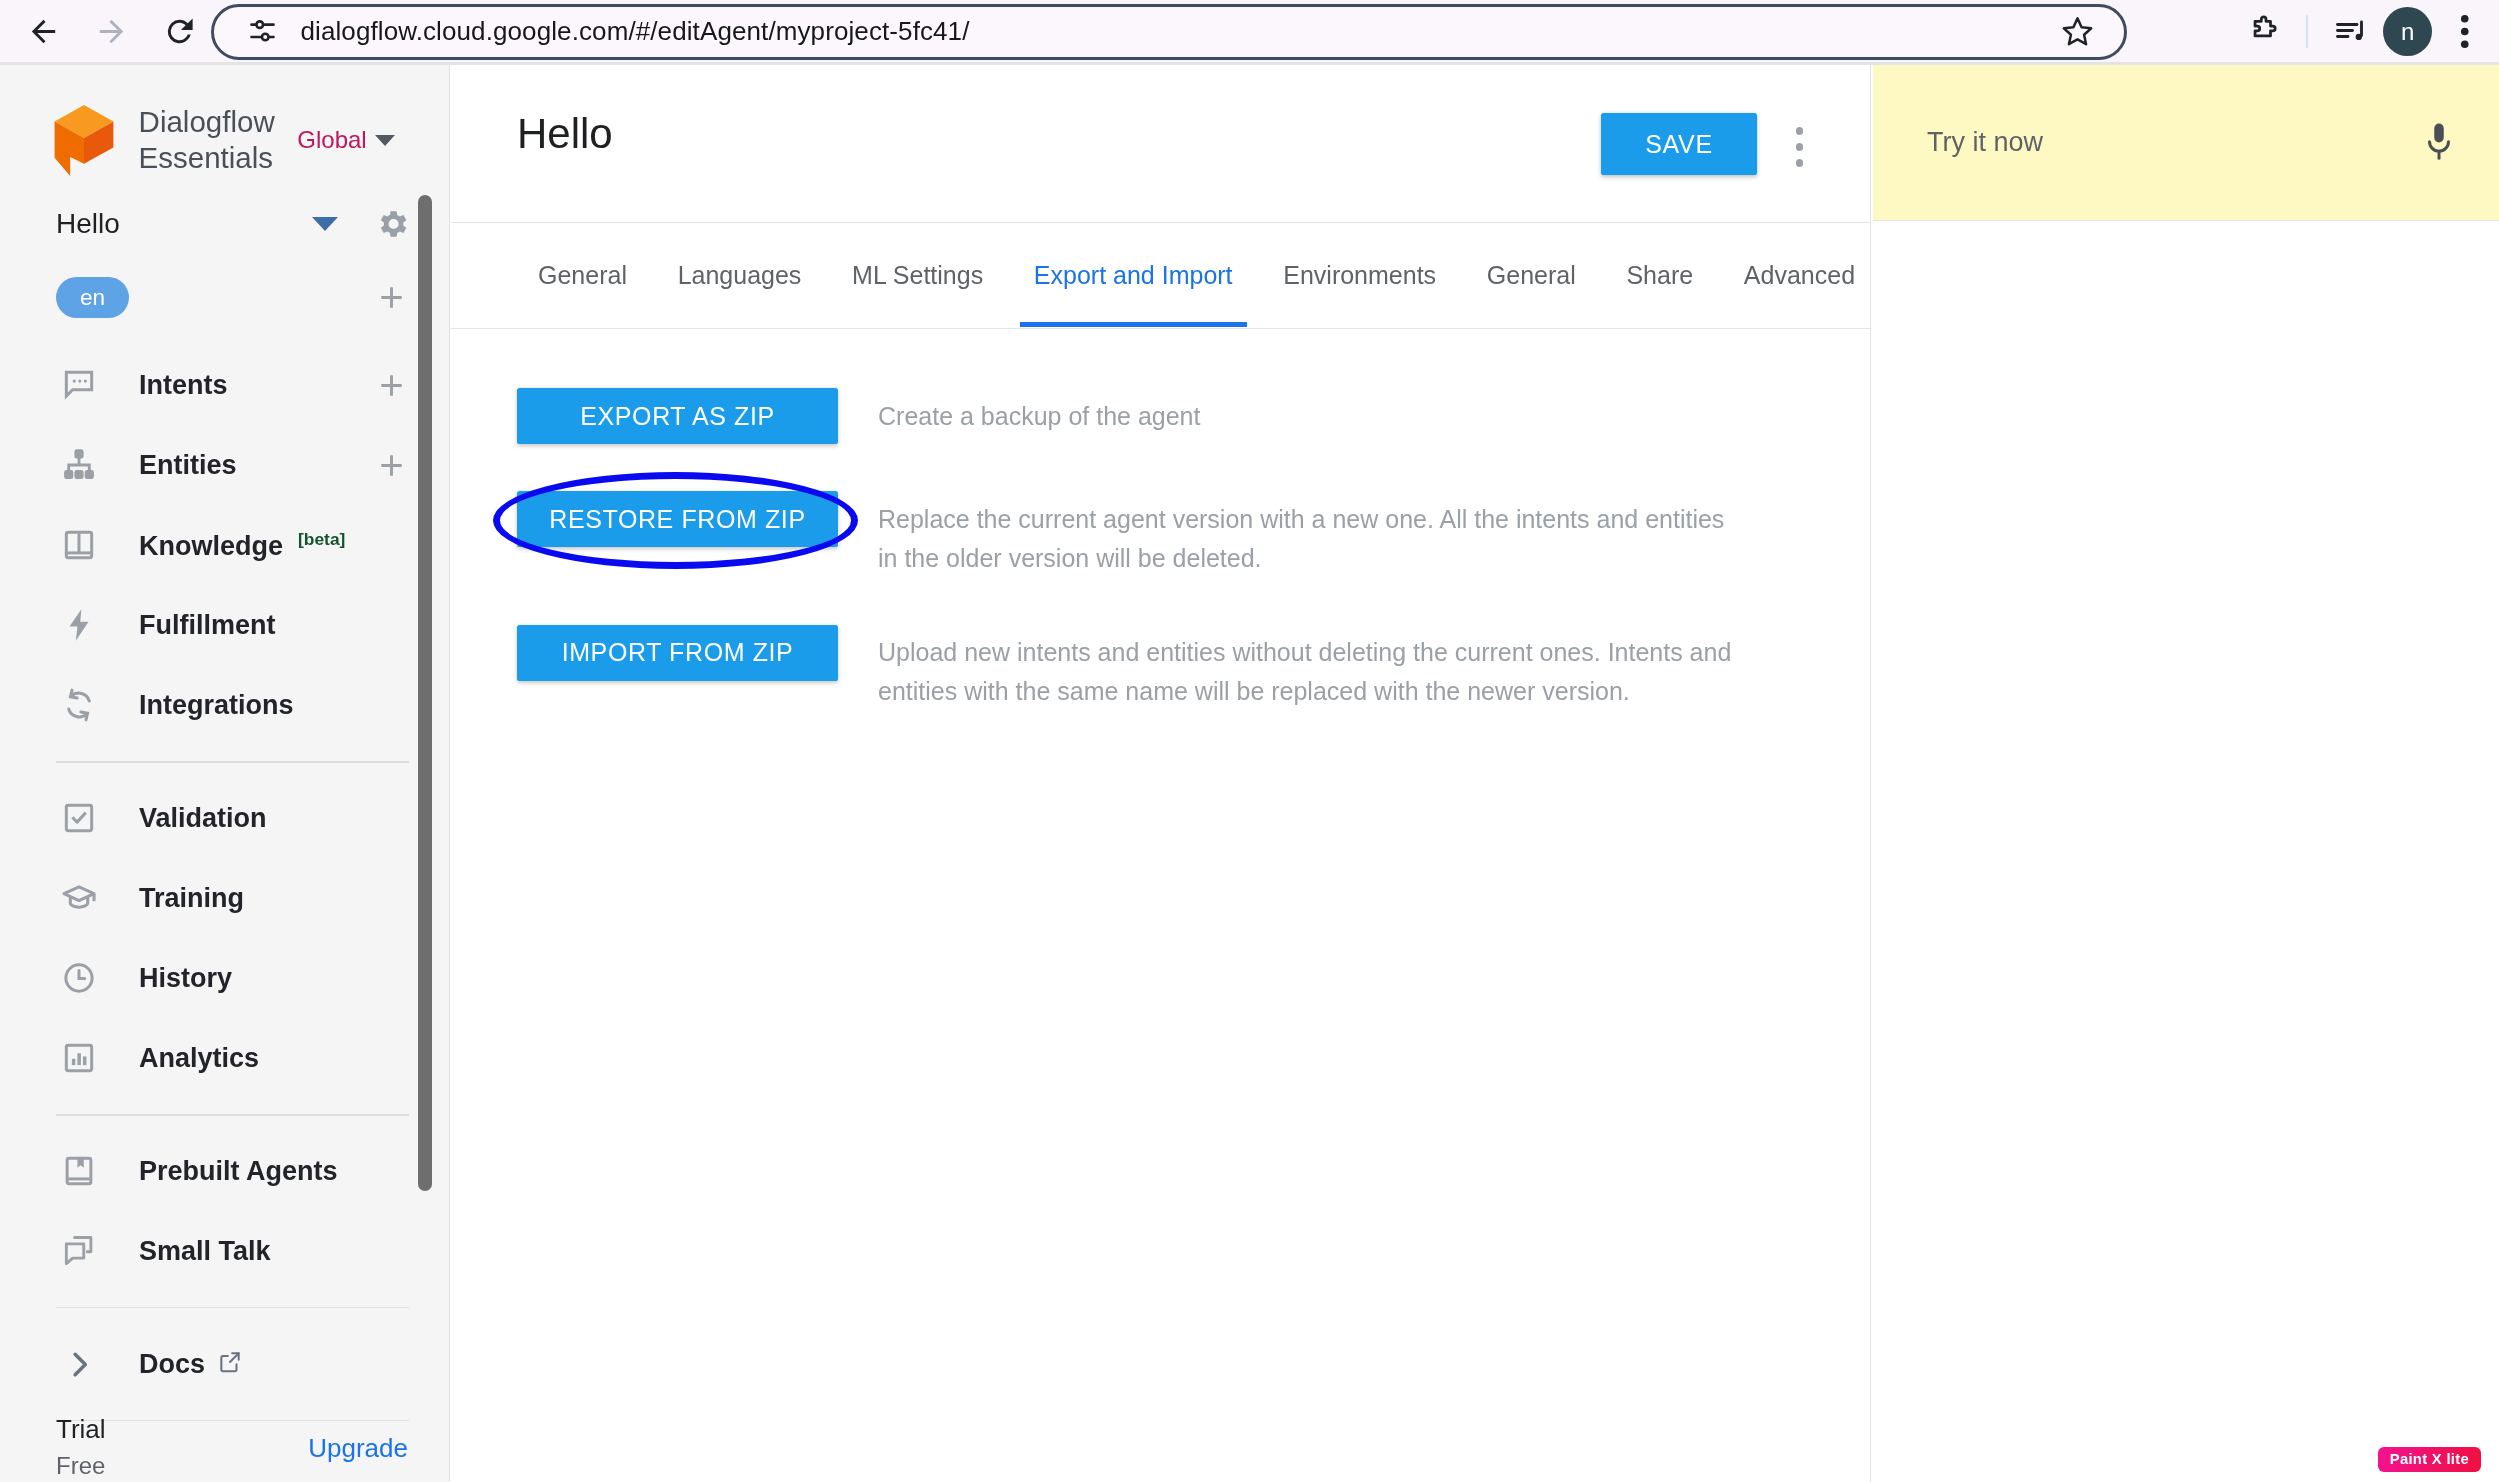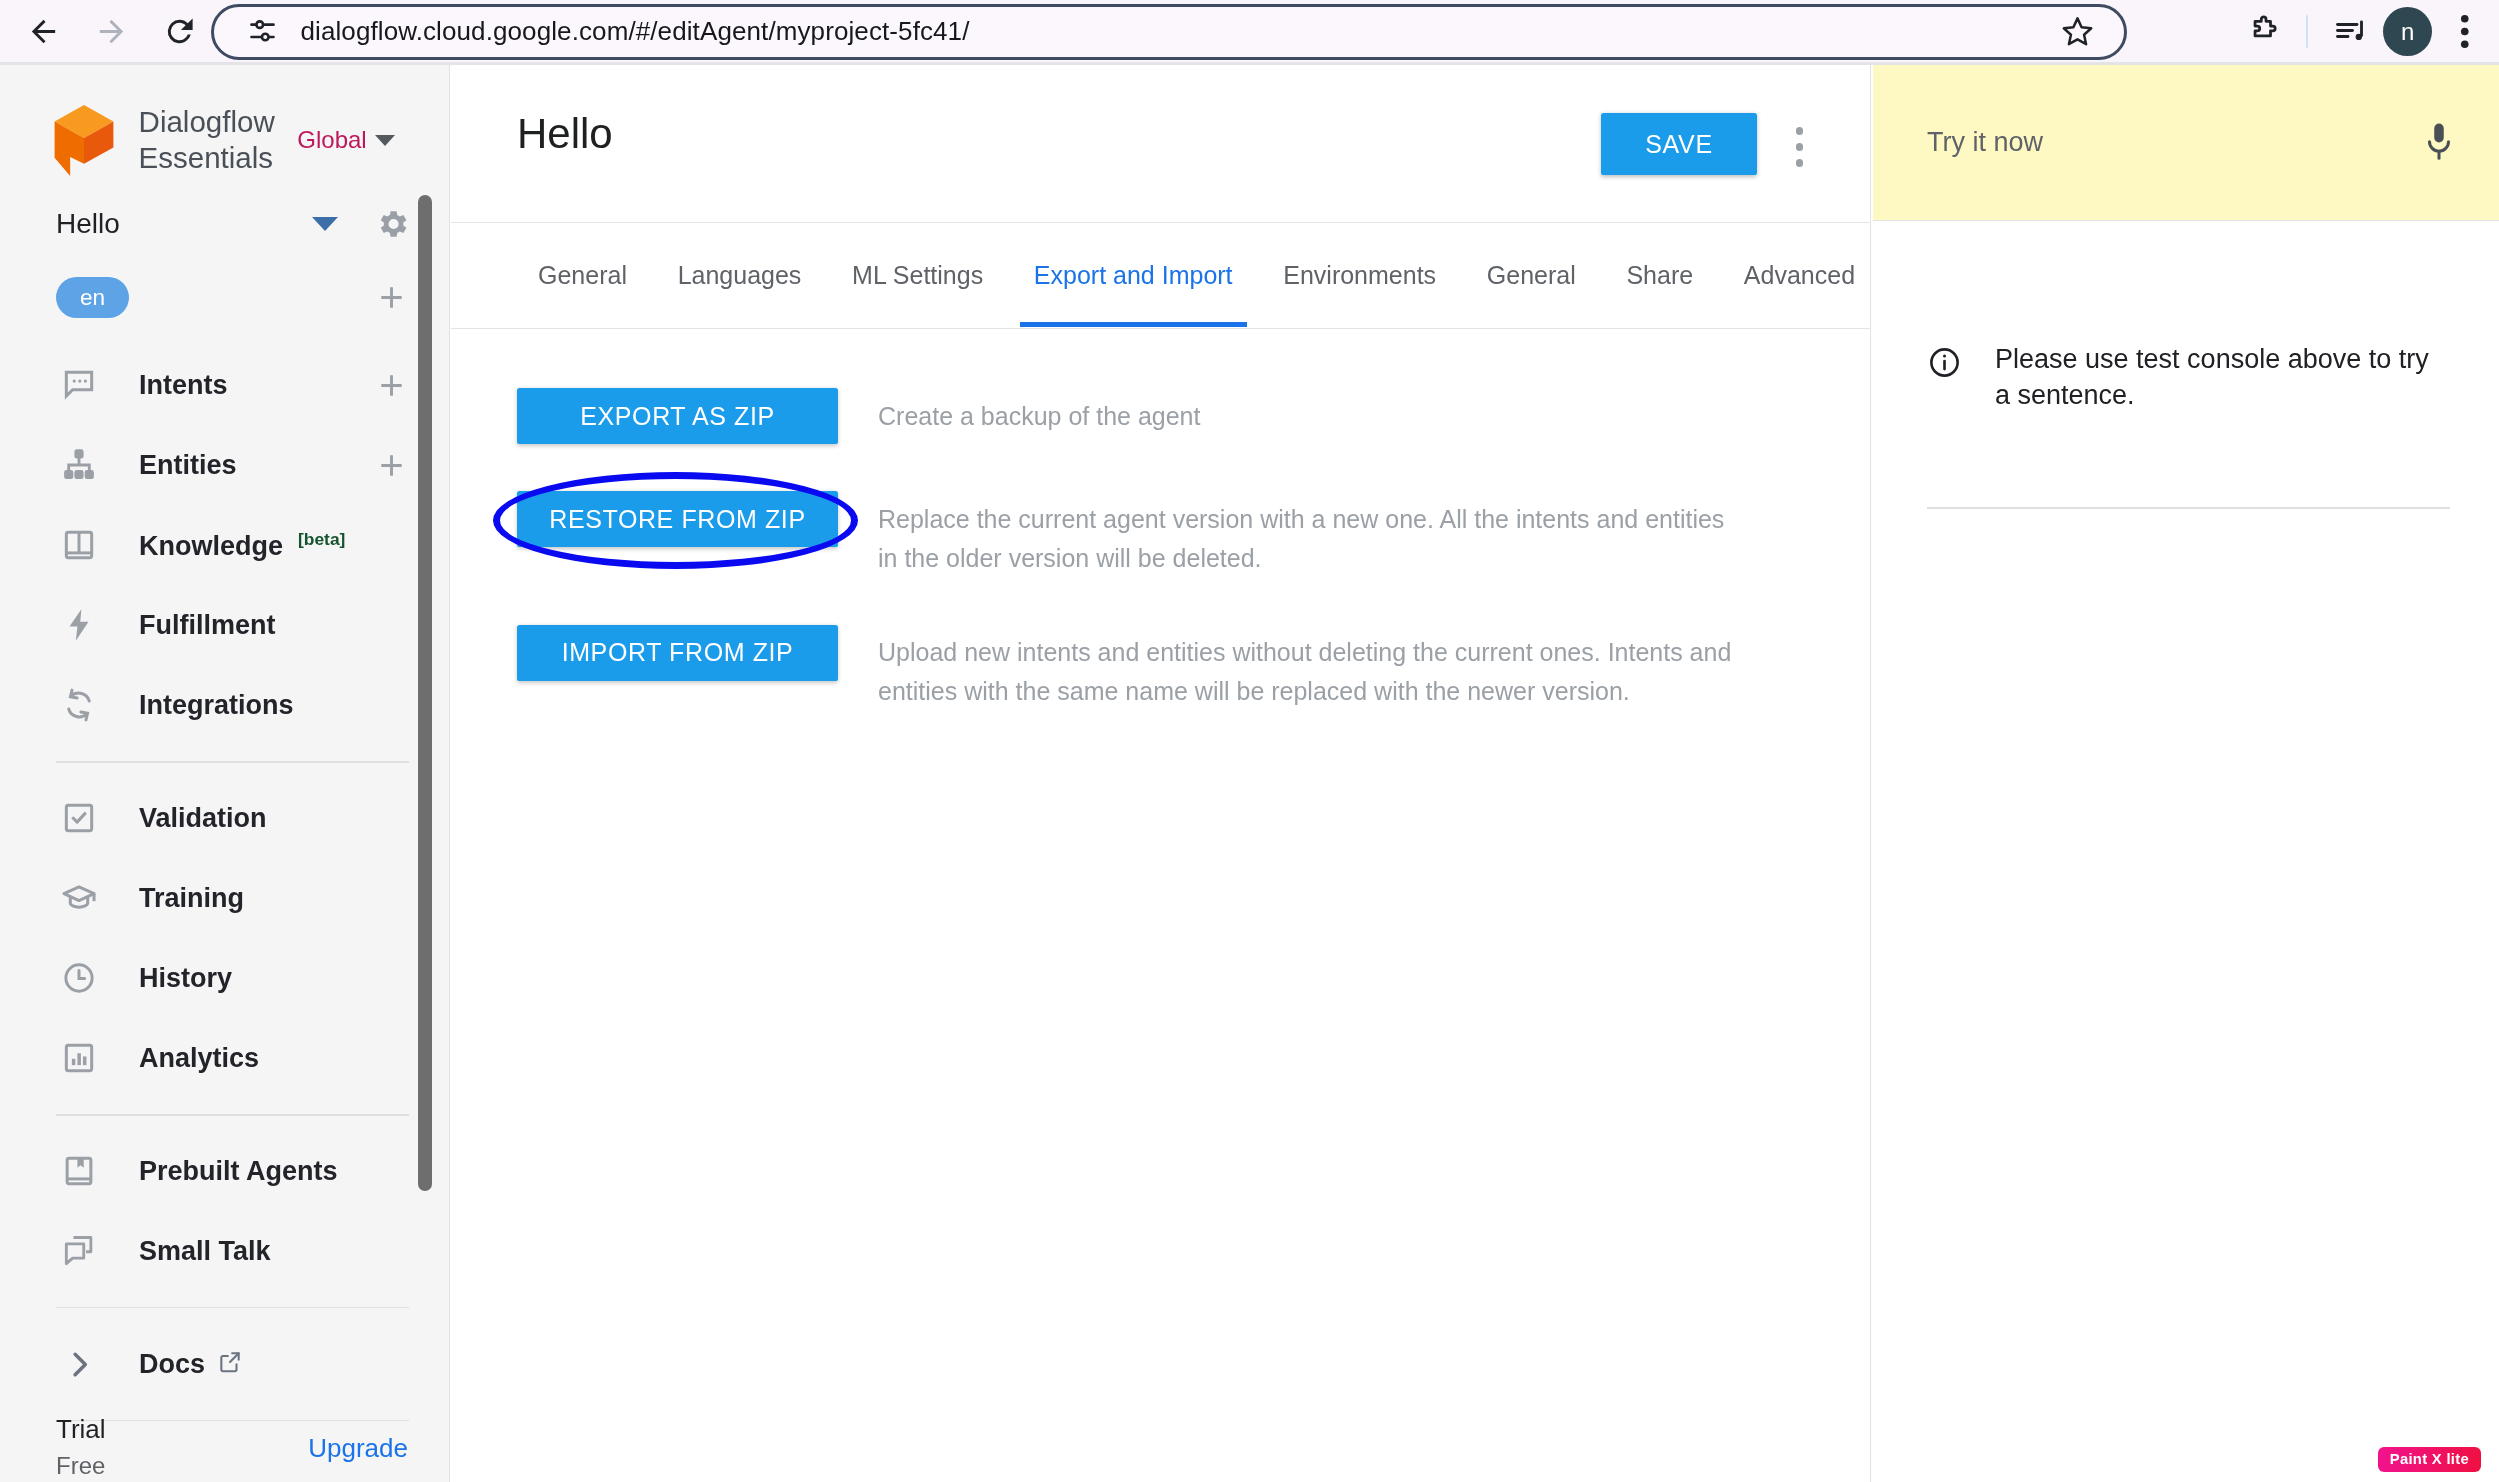--- a/index.html
+++ b/index.html
@@ -510,30 +510,17 @@
     <div class="right-head">
       <div class="tryit" placeholder="Try it now">Try it now</div>
       <span class="mic">
         <svg width="38" height="47" viewBox="0 0 24 28" fill="none" stroke="#4a4f55" stroke-width="1.9" stroke-linecap="round">
           <rect x="9" y="2" width="6" height="12" rx="3" fill="#4a4f55" stroke="none"></rect>
           <path d="M6 13.5a6 6 0 0 0 12 0"></path>
             <line x1="12" y1="19.6" x2="12" y2="24"></line>
         </svg>
       </span>
     </div>
-    <div class="right-body">
-      <div class="notice">
-        <span class="info-icon">
-          <svg width="35" height="35" viewBox="0 0 24 24" fill="none" stroke="#202124" stroke-width="1.8" stroke-linecap="round">
-            <circle cx="12" cy="12" r="9"></circle>
-              <line x1="12" y1="11" x2="12" y2="16.5"></line>
-              <circle cx="12" cy="7.6" r="1.05" fill="#202124" stroke="none"></circle>
-          </svg>
-        </span>
-        <div class="notice-text">Please use test console above to try a sentence.</div>
-      </div>
-      <div class="right-rule"></div>
-    </div>
     <div class="watermark">Paint X lite</div>
   </div>
 
 </div>
 
 
 </body></html>

